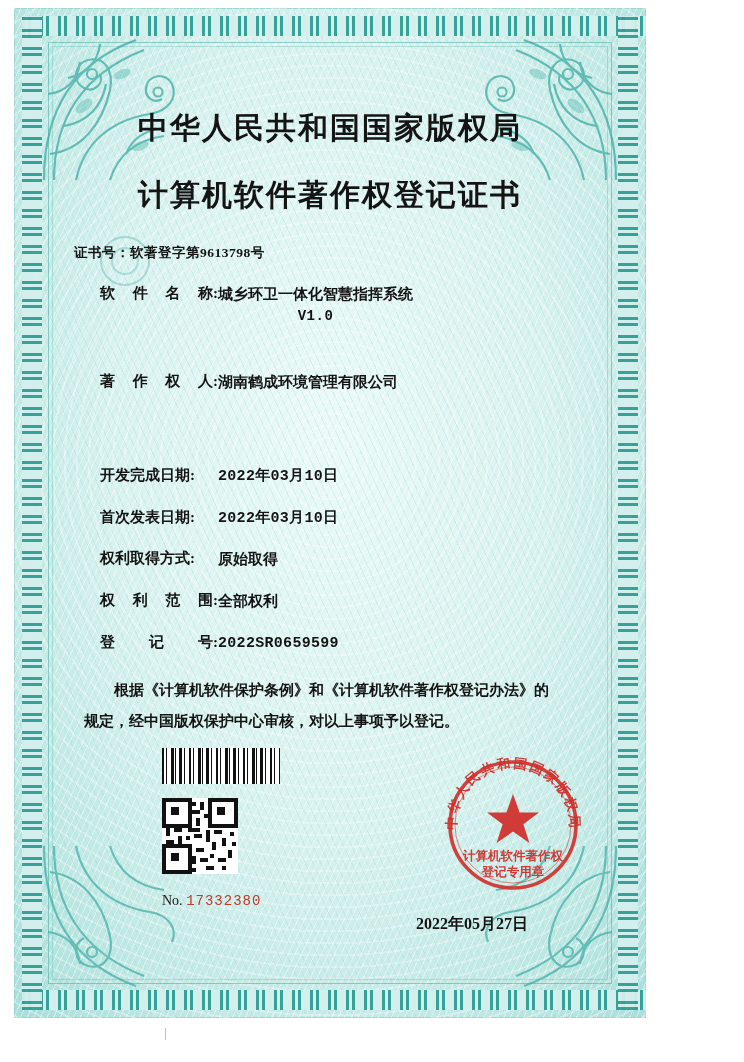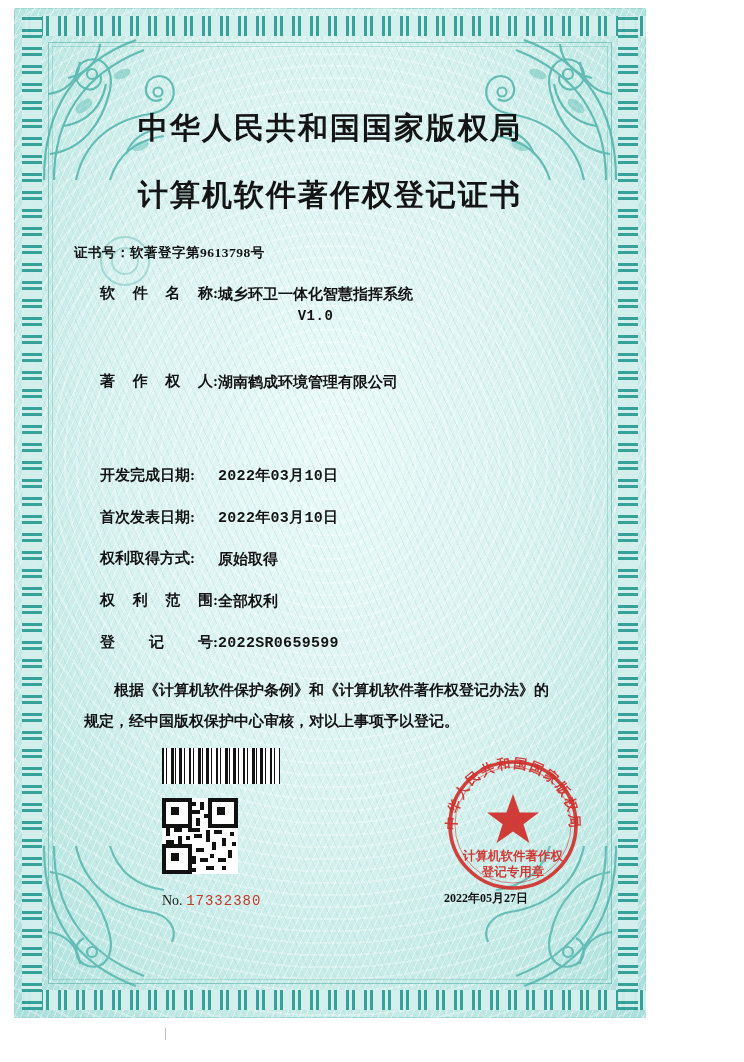--- a/index.html
+++ b/index.html
@@ -250,22 +250,22 @@
   }
   .serial .num {
     color: #c0392b;
     font-family: "Liberation Mono", "DejaVu Sans Mono", monospace;
     letter-spacing: 1px;
   }
 
   .issue-date {
     position: absolute;
     right: 118px;
-    top: 882px;
-    font-size: 12px;
+    top: 906px;
+    font-size: 16px;
     font-weight: bold;
     color: #141414;
     z-index: 5;
   }
 
   
   .seal {
     position: absolute;
     left: 424px;
     top: 742px;

